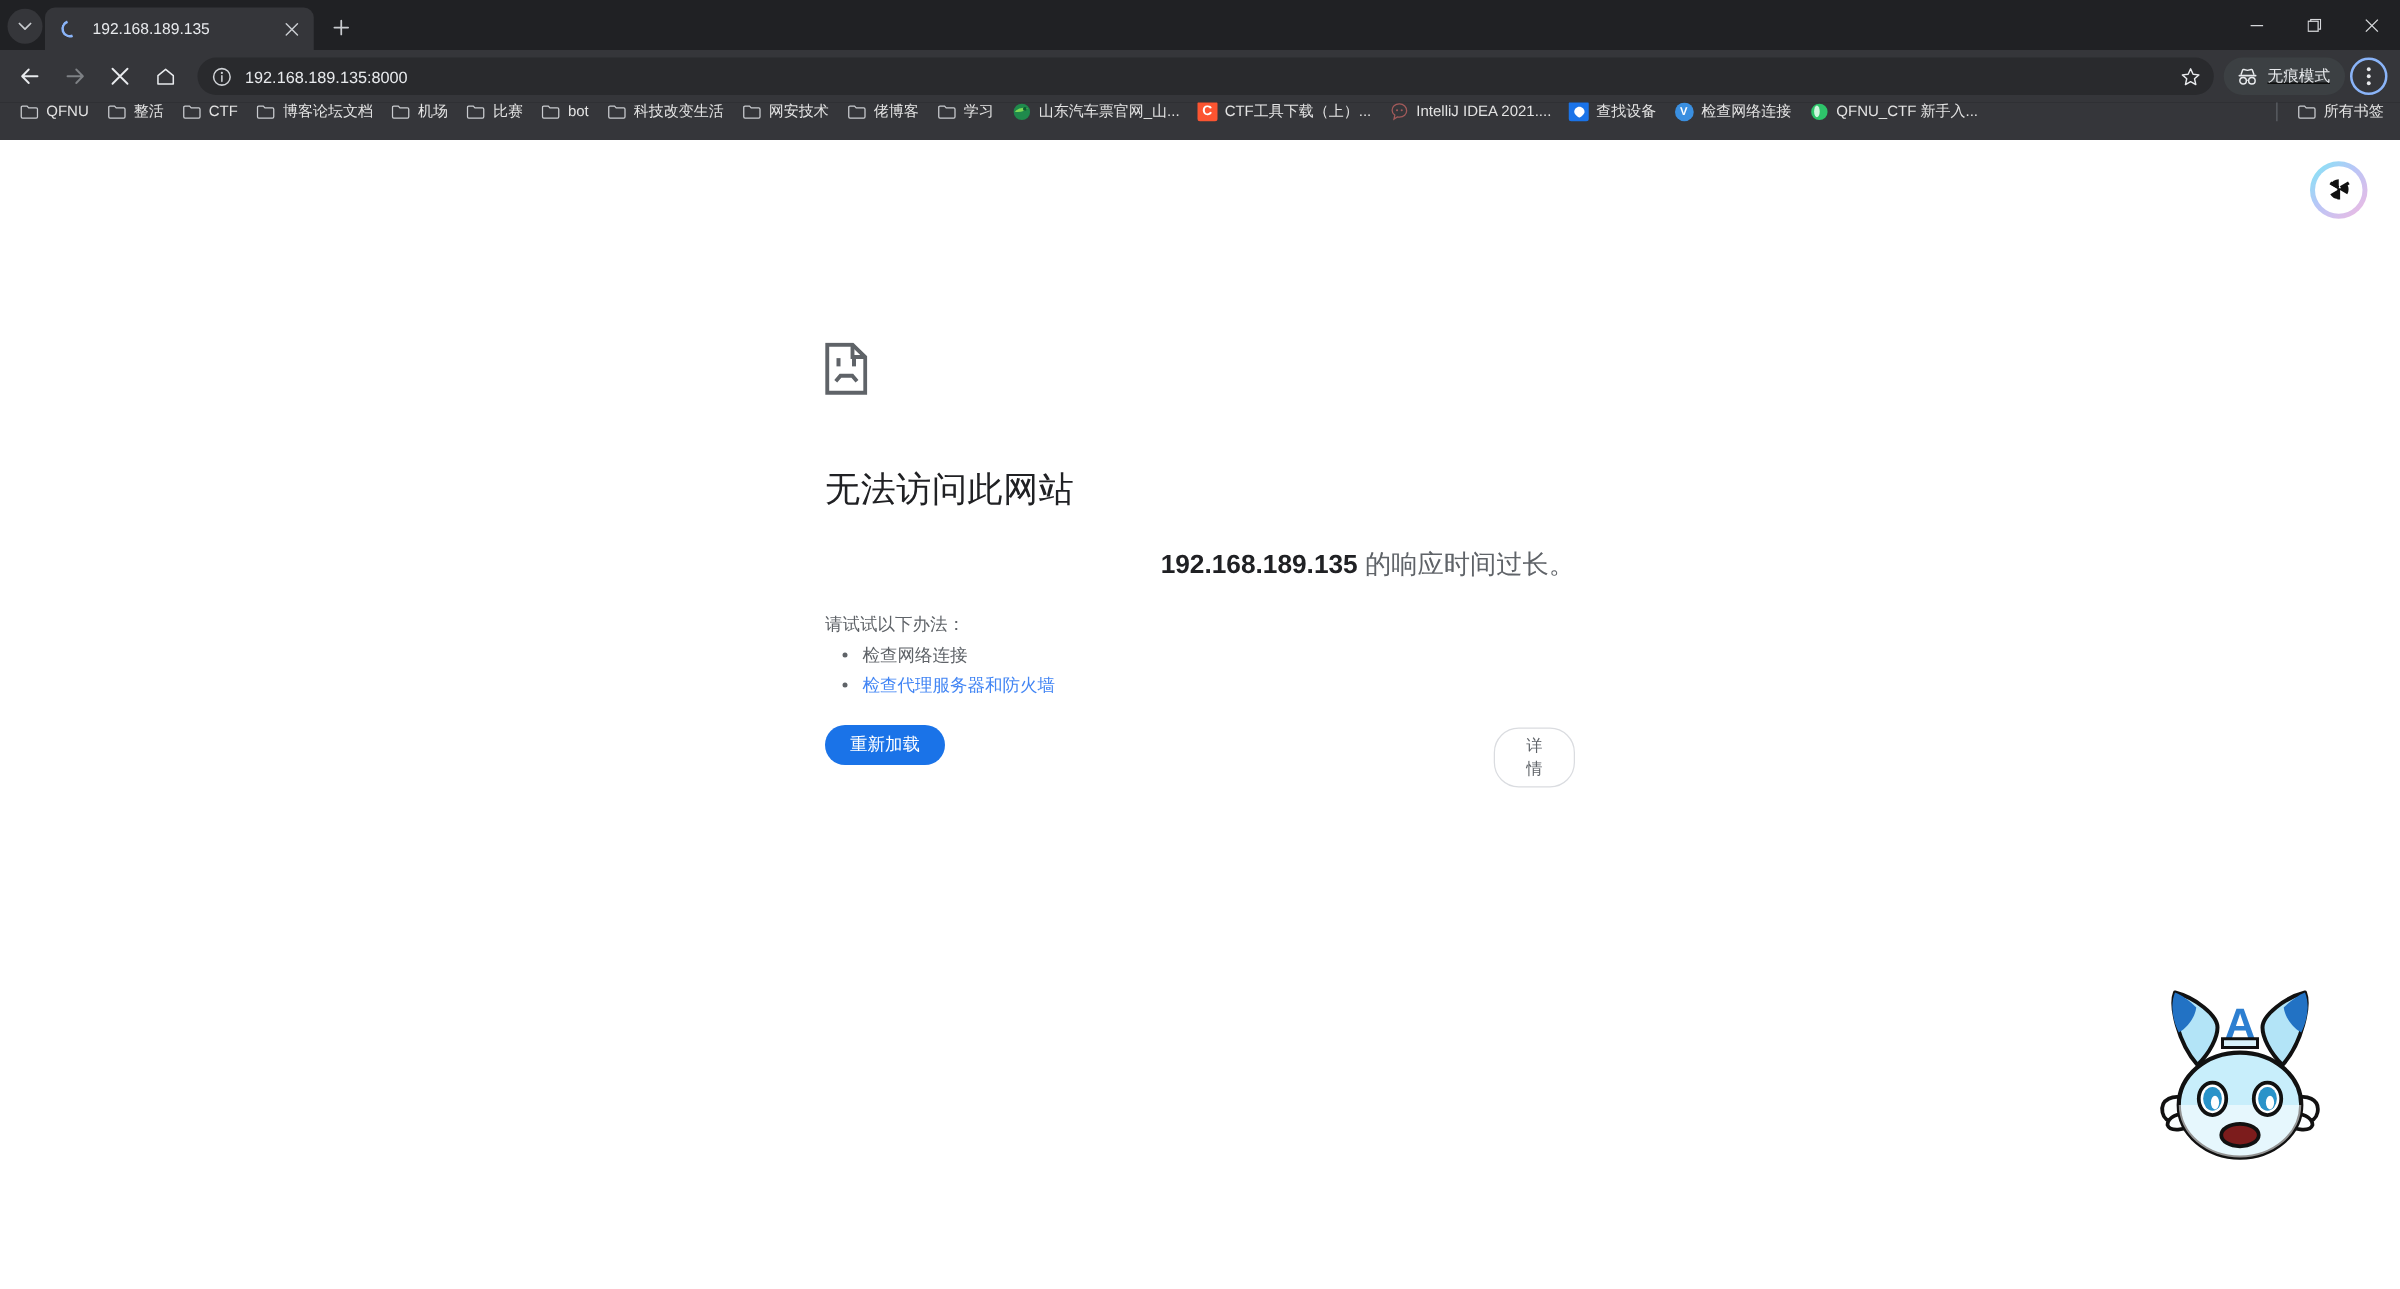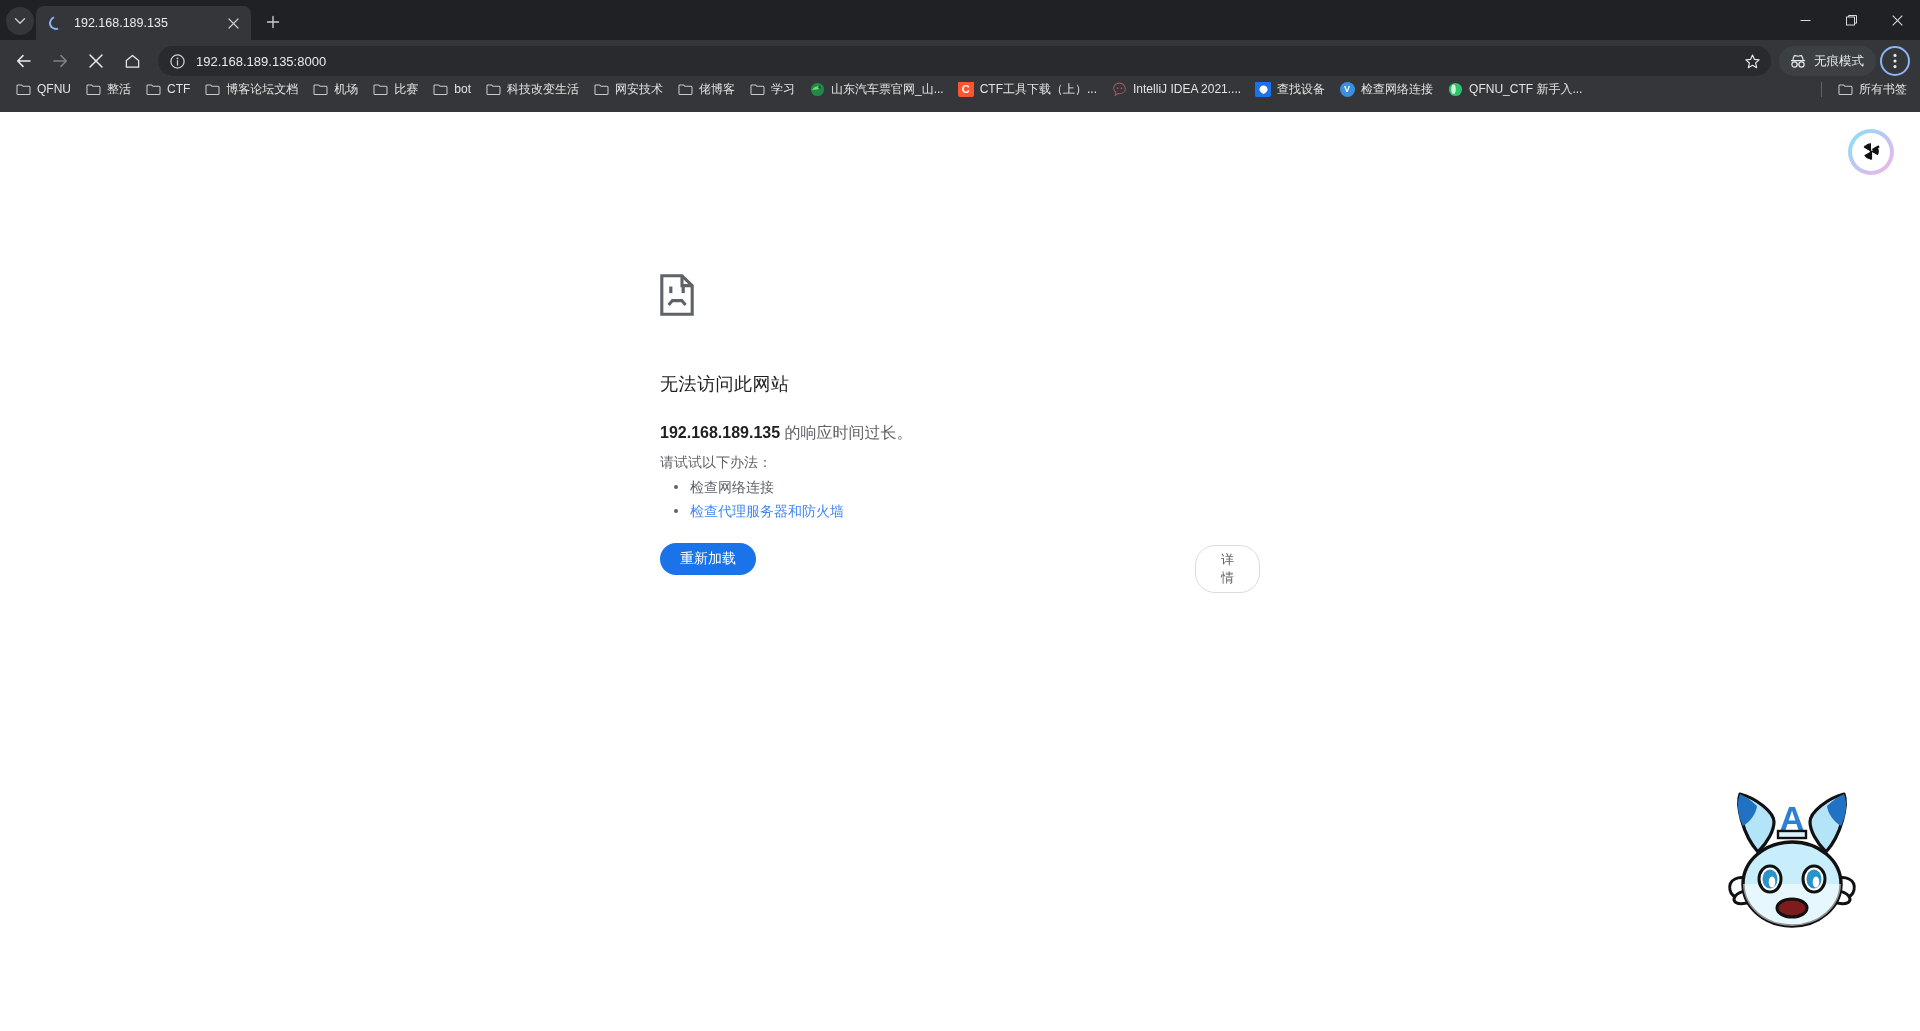--- a/index.html
+++ b/index.html
@@ -134,20 +134,21 @@
   }
   .incognito-chip {
     height: 30px;
     background: #3c4043;
     border-radius: 16px;
     display: flex;
     align-items: center;
     padding: 0 12px 0 10px;
     margin-right: 2px;
     flex: none;
+    text-decoration: underline;
   }
   .incognito-chip .label {
     color: #e8eaed;
     font-size: 12.5px;
     margin-left: 7px;
     white-space: nowrap;
   }
   .menu-btn {
     width: 30px; height: 30px;
     margin: 0 4px 0 2px;
@@ -226,31 +227,32 @@
     overflow: hidden;
   }
   .errorpage {
     position: absolute;
     left: 660px;
     top: 162px;
     width: 600px;
   }
   .sadicon { margin-bottom: 52px; }
   .err-title {
-    font-size: 18px;
+    font-size: 28px;
     color: #202124;
     font-weight: normal;
     letter-spacing: .5px;
     margin-bottom: 24px;
   }
   .err-sub {
-    font-size: 16px;
+    font-size: 21px;
     color: #5f6368;
     line-height: 1.6;
-    margin-bottom: 8px;
+    margin-bottom: 22px;
+    text-align: right;
   }
   .err-sub b { color: #202124; font-weight: bold; }
   .err-try {
     font-size: 14px;
     color: #5f6368;
     margin-bottom: 5px;
   }
   .err-list {
     list-style: none;
     margin: 0 0 22px 0;

